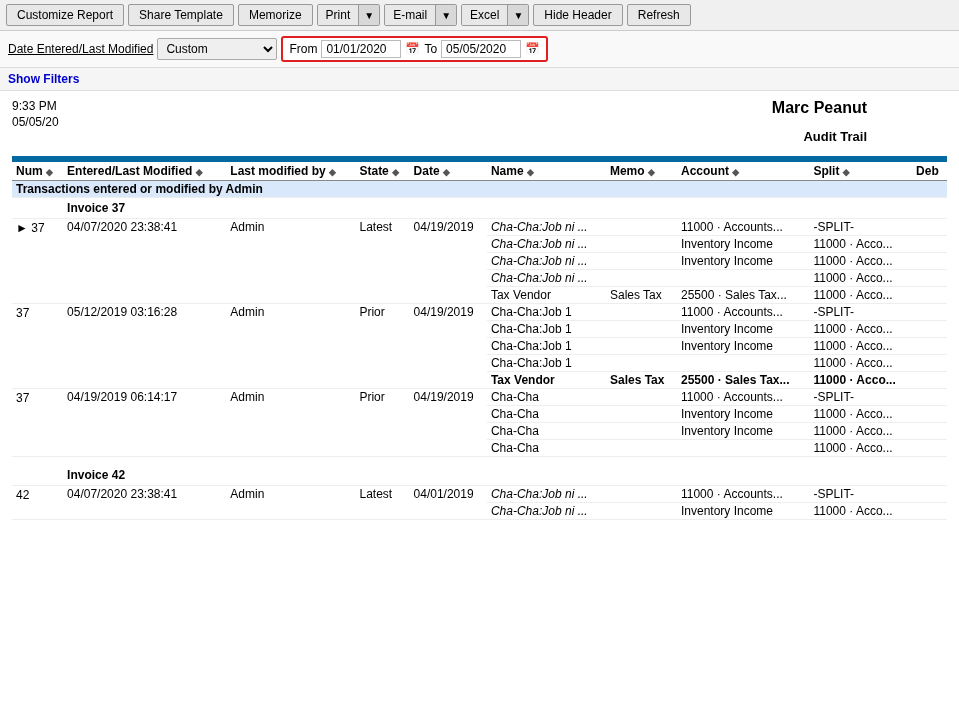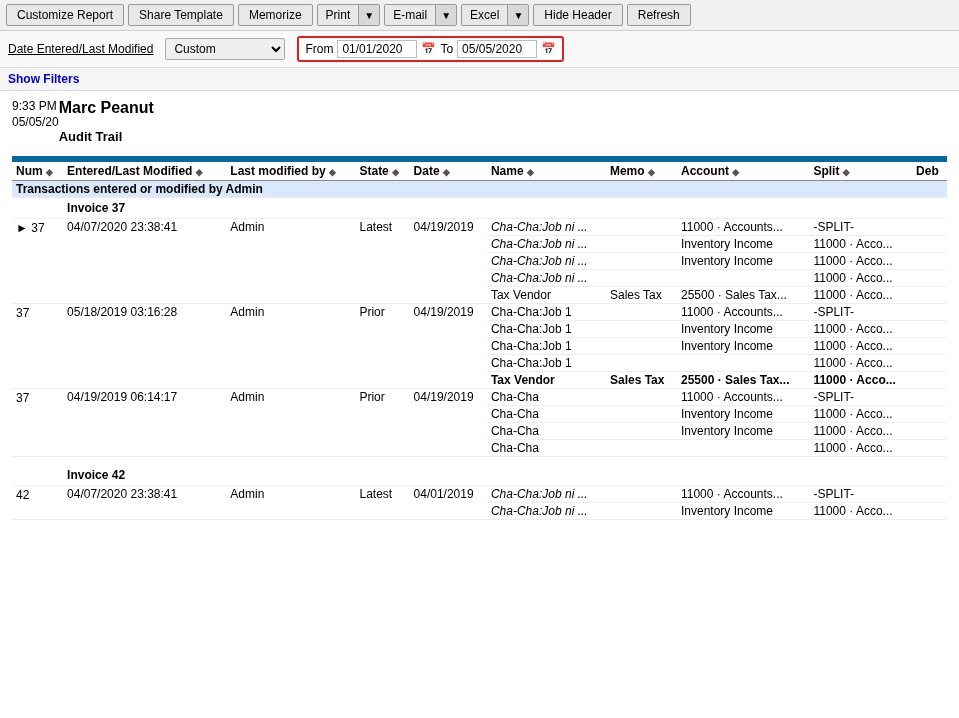--- a/index.html
+++ b/index.html
@@ -47,21 +47,21 @@
       border-left: 1px solid #999;
     }
 
     
     #date-filter {
       display: flex;
       align-items: center;
       padding: 5px 8px;
       background: #f9f9f9;
       border-bottom: 1px solid #ddd;
-      gap: 12px;
+      gap: 4px;
     }
     #date-filter label { font-size: 12px; text-decoration: underline; }
     #date-filter select {
       font-size: 12px;
       padding: 2px 4px;
       border: 1px solid #aaa;
       border-radius: 2px;
       min-width: 120px;
     }
     .date-range-box {
@@ -98,21 +98,21 @@
 
     
     #report {
       padding: 8px 12px;
       overflow-y: auto;
       height: calc(718px - 105px);
     }
 
     
     .report-meta { font-size: 12px; margin-bottom: 2px; }
-    .report-header { text-align: left; margin-bottom: 4px; }
+    .report-header { text-align: right; margin-bottom: 4px; }
     .report-header .company { font-size: 16px; font-weight: bold; }
     .report-header .title { font-size: 13px; font-weight: bold; margin-top: 12px; }
     .report-header .subtitle { font-size: 12px; font-weight: bold; }
 
     
     .report-table {
       width: 100%;
       border-collapse: collapse;
       font-size: 12px;
       margin-top: 8px;
@@ -271,21 +271,21 @@
           <td style="">Tax Vendor</td>
           <td style="">Sales Tax</td>
           <td style="">25500 · Sales Tax...</td>
           <td style="">11000 · Acco...</td>
           <td></td>
         </tr>
         <tr>
           <td rowspan="5" style="vertical-align:top; padding-top:2px;">
             37
           </td>
-          <td rowspan="5" style="vertical-align:top;">05/18/2019 03:16:28</td>
+          <td rowspan="5" style="vertical-align:top;">05/12/2019 03:16:28</td>
           <td rowspan="5" style="vertical-align:top;">Admin</td>
           <td rowspan="5" style="vertical-align:top;">Prior</td>
           <td rowspan="5" style="vertical-align:top;">04/19/2019</td>
           <td style="">Cha-Cha:Job 1</td>
           <td style=""></td>
           <td style="">11000 · Accounts...</td>
           <td style="">-SPLIT-</td>
           <td></td>
         </tr>
         <tr>

